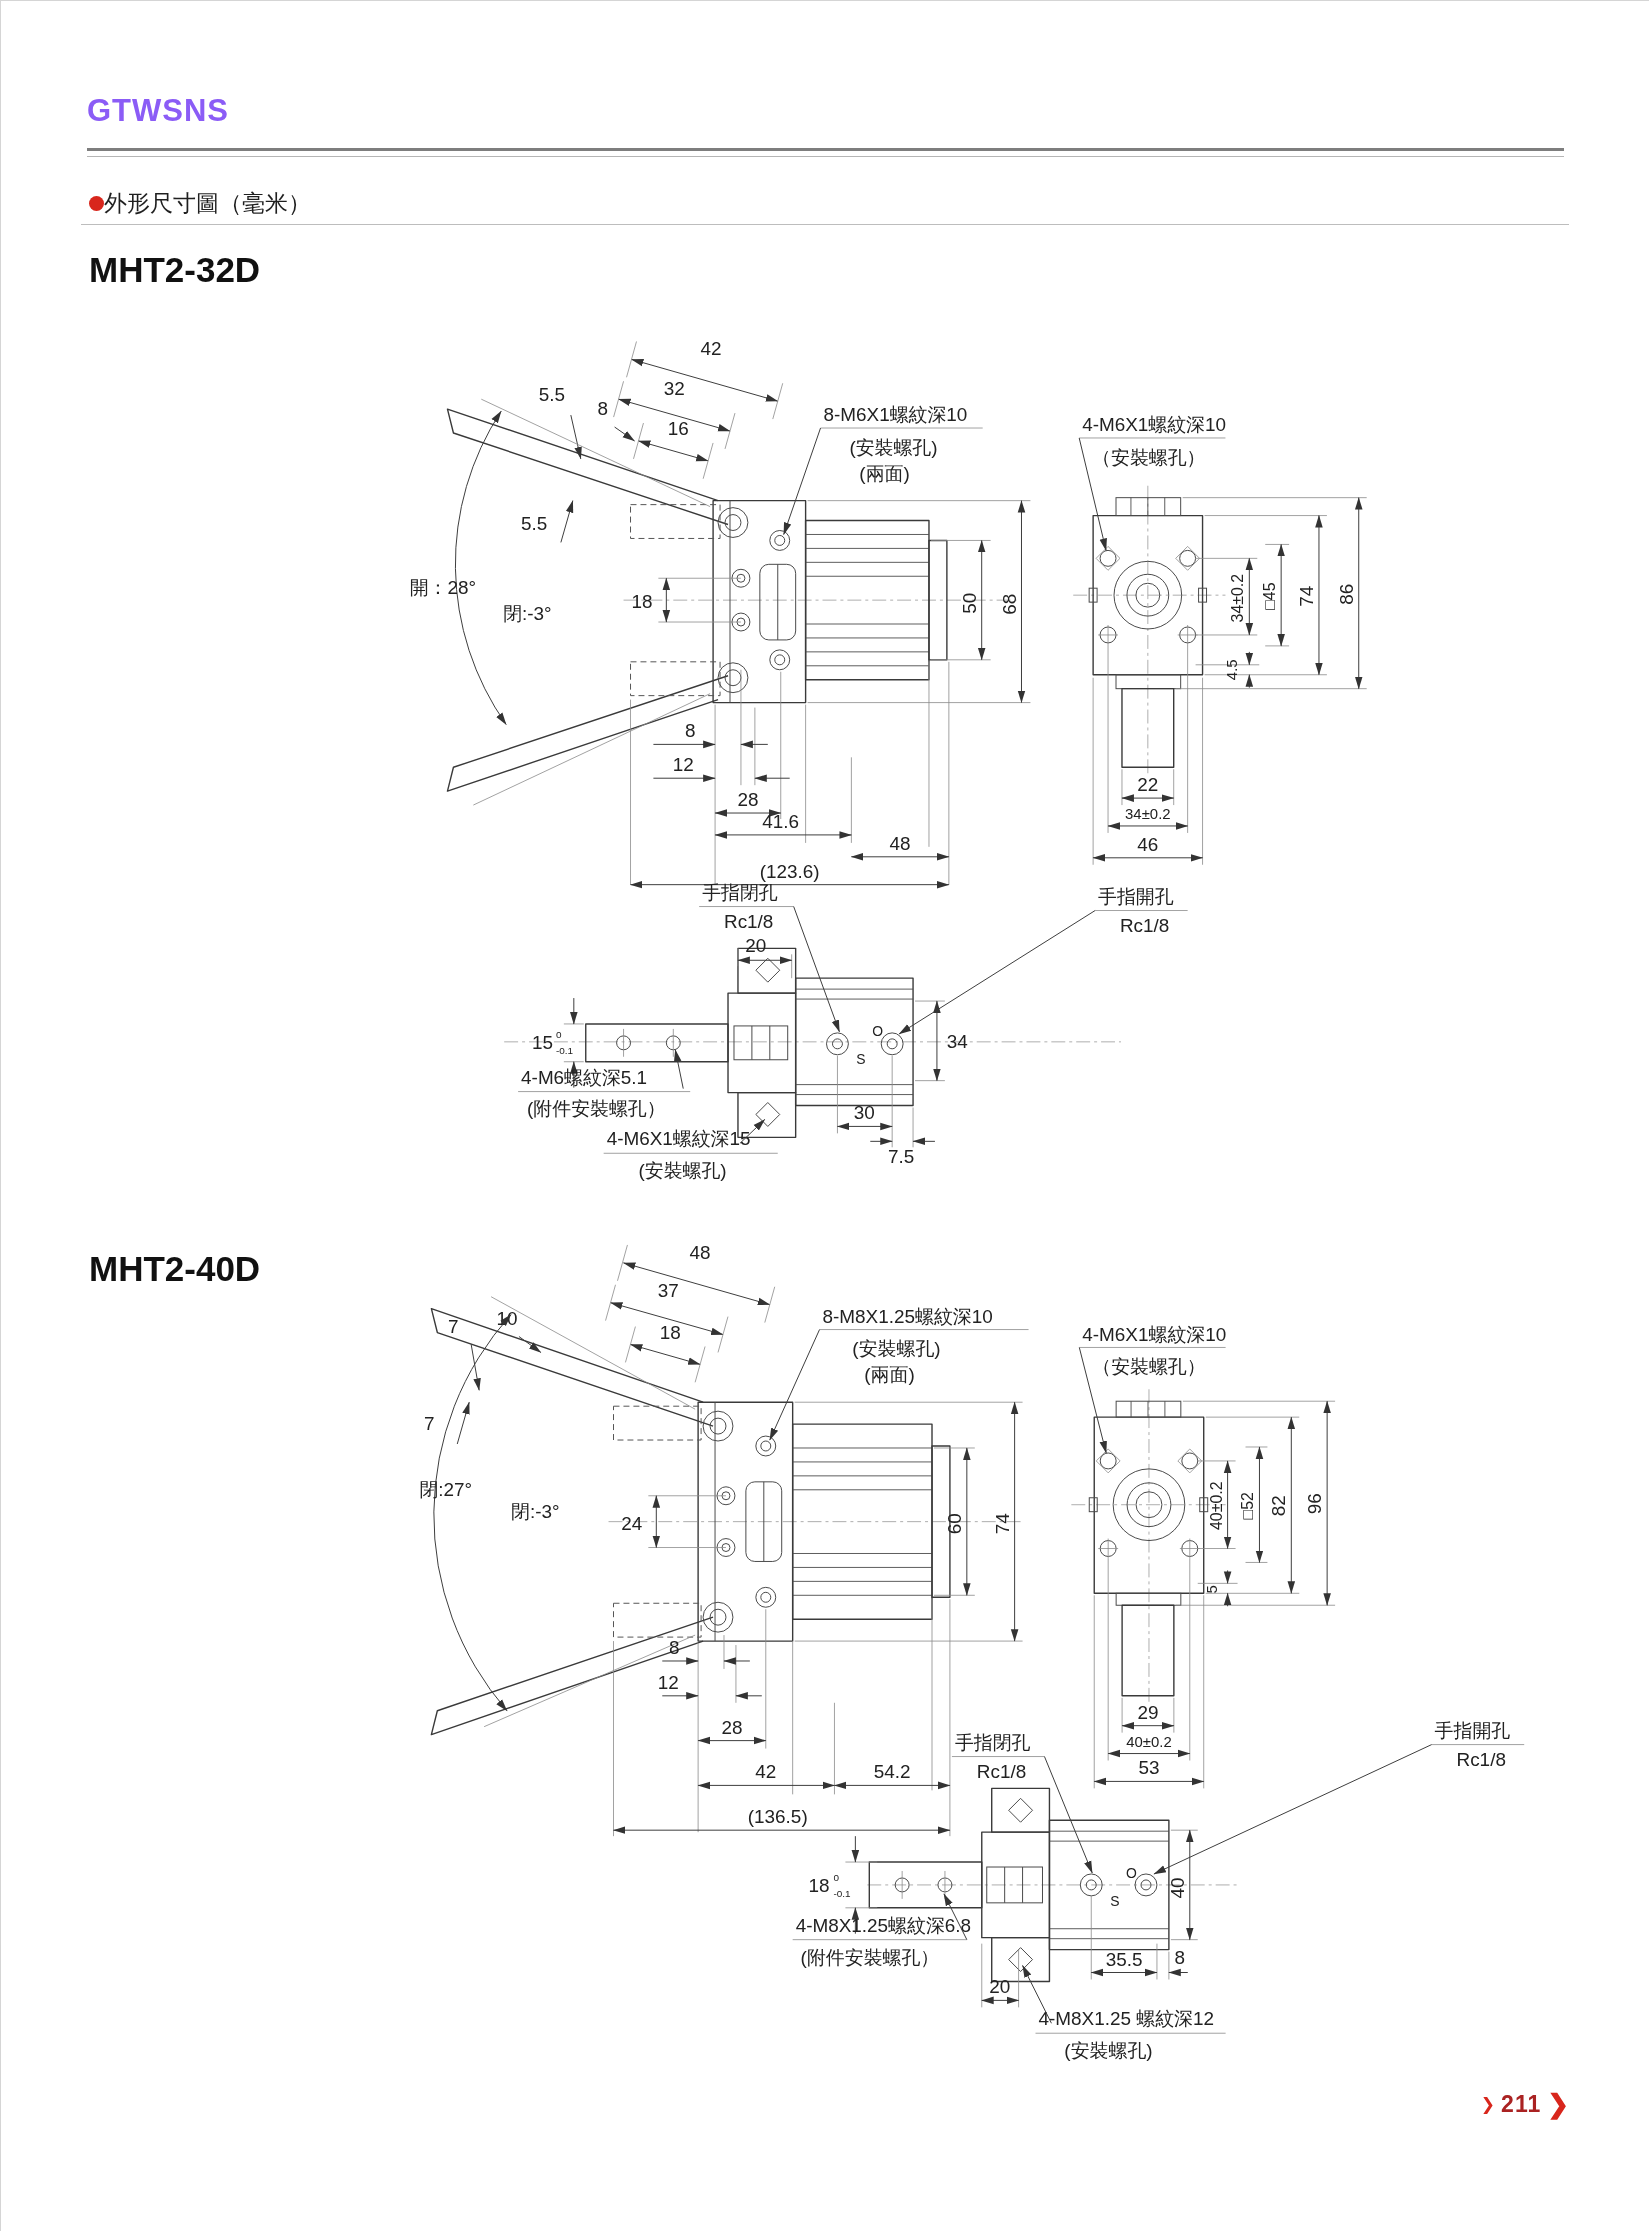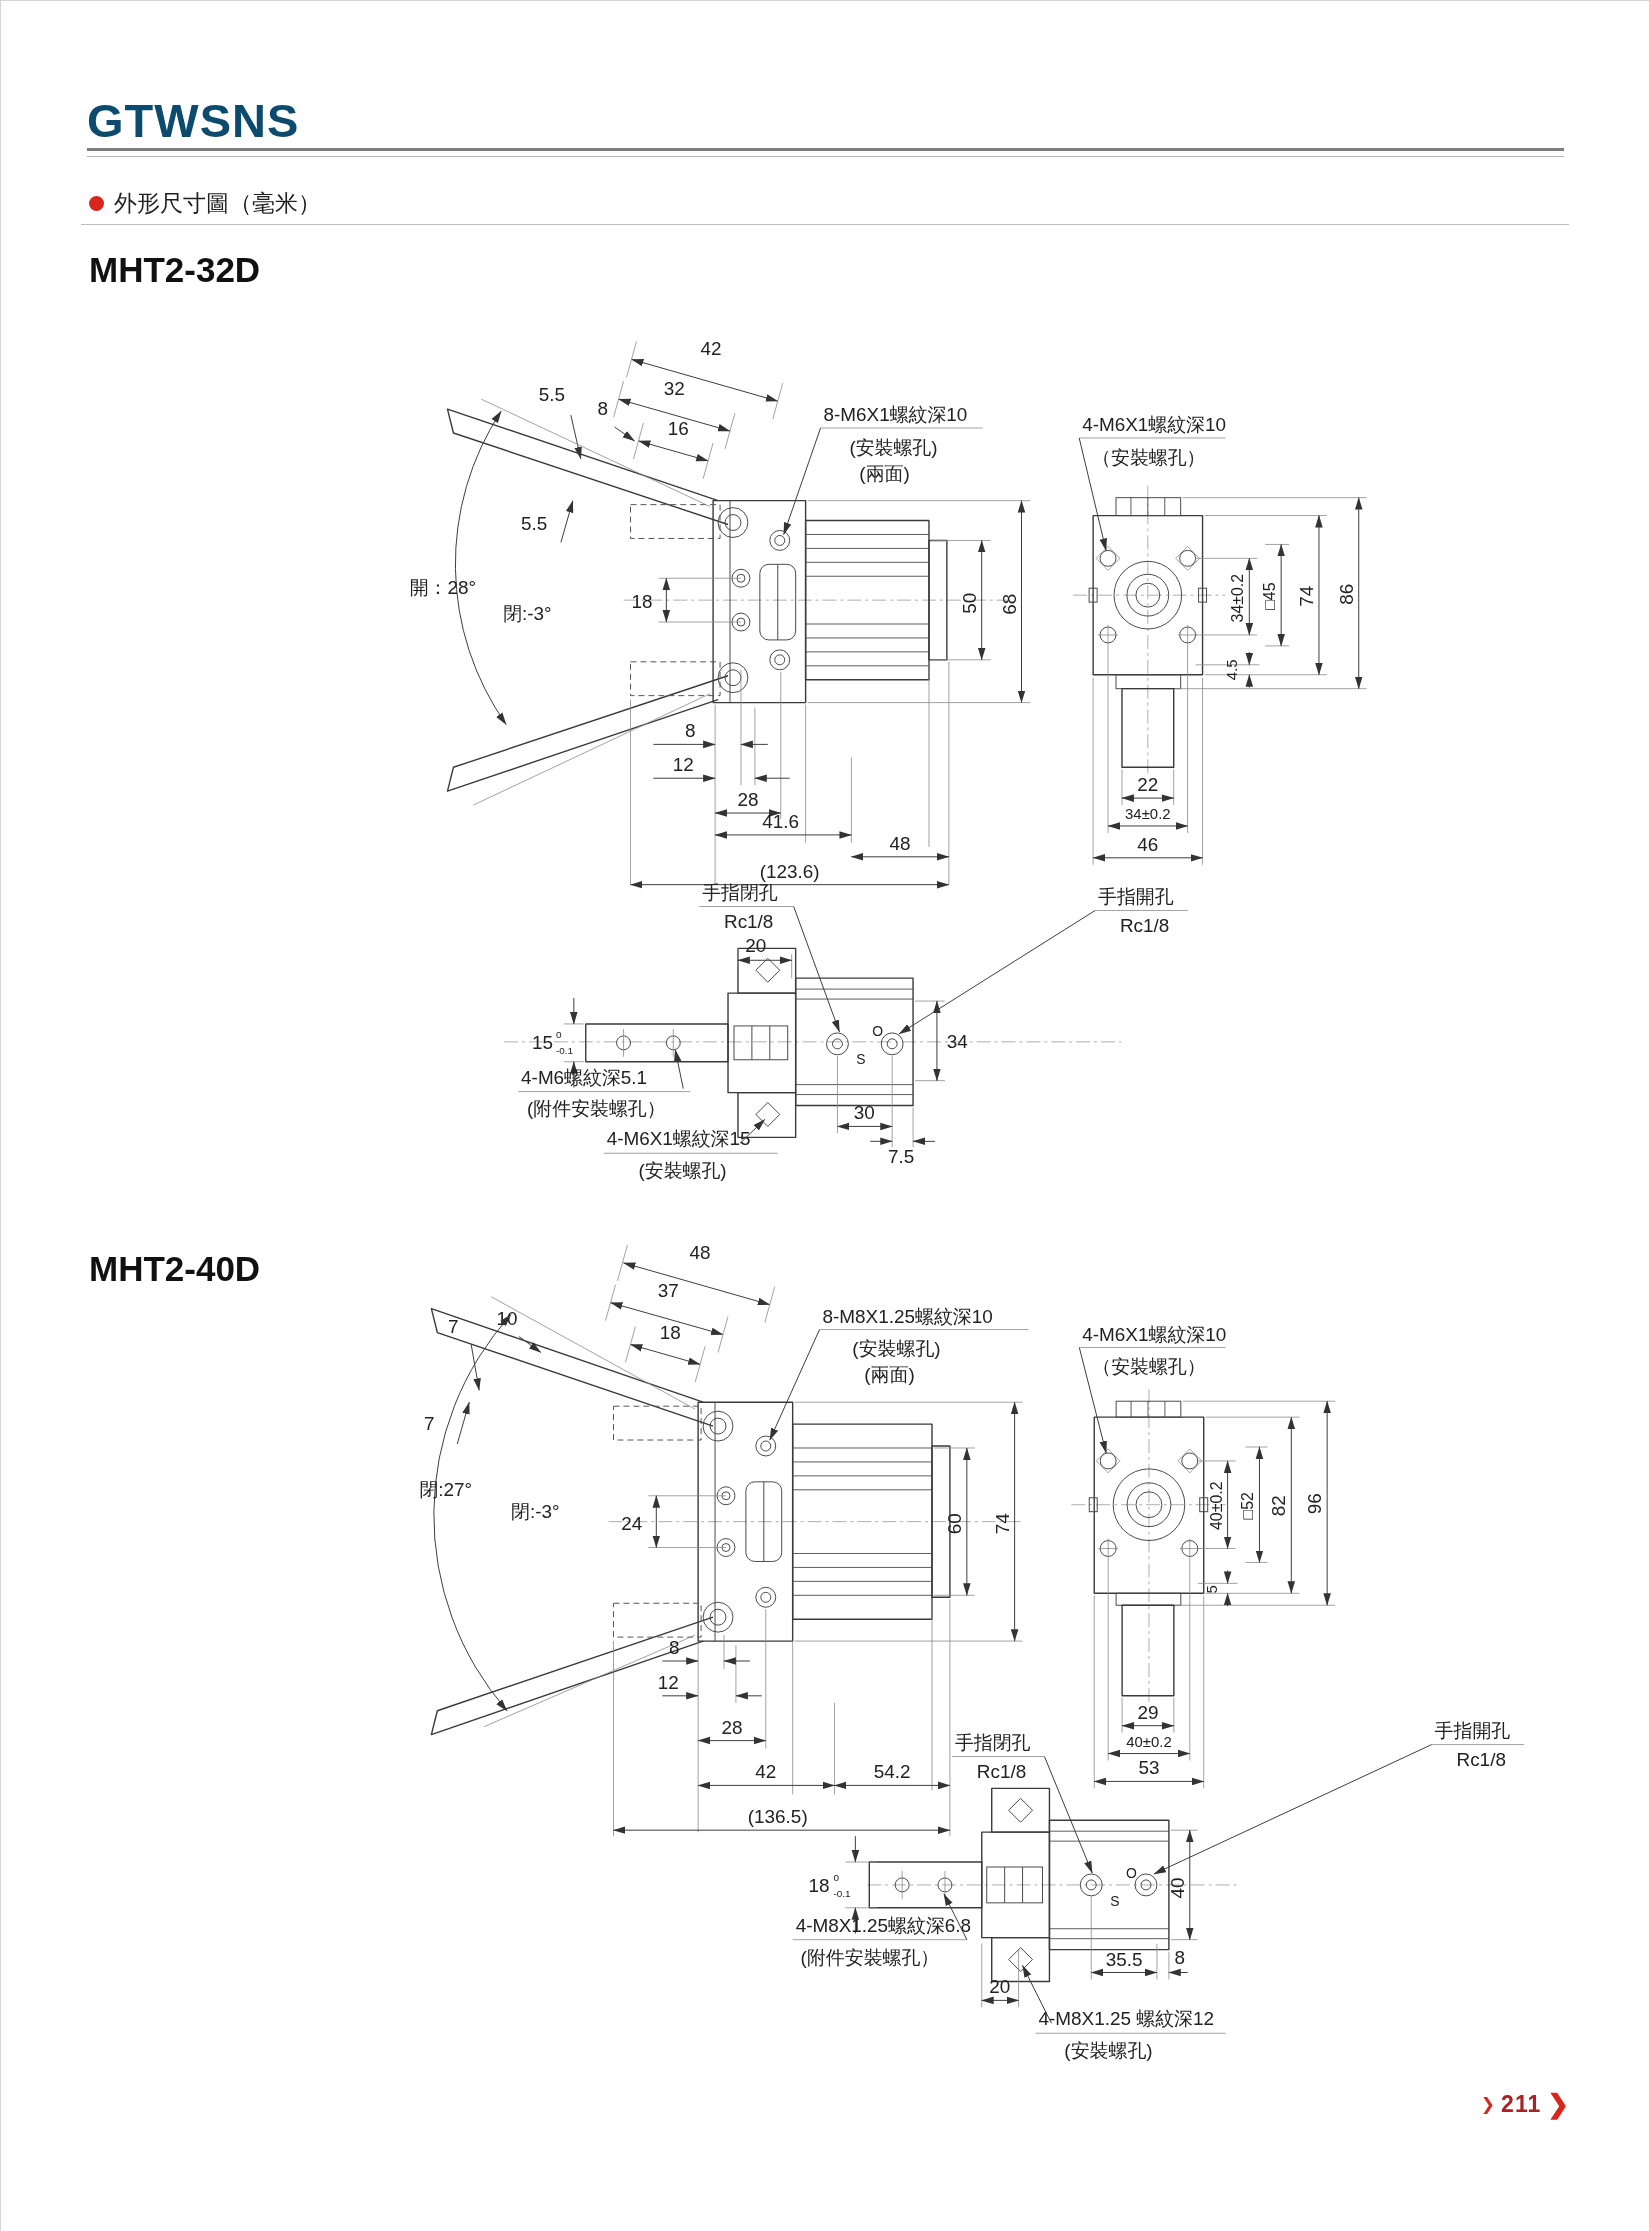--- a/index.html
+++ b/index.html
@@ -1,25 +1,25 @@
 <!DOCTYPE html>
 <html><head>
 <meta charset="utf-8">
 <style>
   html,body { margin:0; padding:0; background:#e9e9e9; }
   .page { position:relative; width:1650px; height:2232px; background:#ffffff;
           border:1px solid #d5d5d5; margin:0 auto; overflow:hidden;
           font-family:"Liberation Sans", sans-serif; color:#222; }
-  .logo { position:absolute; left:86px; top:92px; font-size:47px; font-weight:bold;
-          color:#0c4a6e; letter-spacing:1px; font-stretch:condensed; }
+  .logo { position:absolute; left:86px; top:92px; font-size:31px; font-weight:bold;
+          color:#8b5cf6; letter-spacing:1px; font-stretch:condensed; }
   .doc-title { position:absolute; right:90px; top:107px; font-size:27px; font-weight:bold; color:#2b2b2b; }
   .header-rule { position:absolute; left:86px; top:147px; width:1477px; height:5px;
           border-top:3px solid #7e7e7e; border-bottom:1px solid #b5b5b5; }
   .section { position:absolute; left:88px; top:187px; font-size:23px; color:#1f1f1f;
-          display:flex; align-items:center; gap:10px; }
+          display:flex; align-items:center; }
   .dot { width:15px; height:15px; border-radius:50%; background:#d8261c; display:inline-block; }
   .section-rule { position:absolute; left:80px; top:223px; width:1488px; height:1px; background:#bdbdbd; }
   .model-label { position:absolute; left:88px; font-size:35px; font-weight:bold; color:#111; }
   .m32 { top:249px; } .m40 { top:1248px; }
   .footer { position:absolute; top:2088px; right:82px; display:flex; align-items:center; gap:6px; }
   .chev-s { color:#d8261c; font-size:17px; } .chev-b { color:#d8261c; font-size:26px; font-weight:bold; }
   .pageno { color:#a22; font-size:23px; font-weight:bold; letter-spacing:1px; }
   svg { position:absolute; overflow:visible; }
   svg text { font-family:"Liberation Sans", sans-serif; fill:#222; }
   .d   { font-size:19px; } .d16 { font-size:16px; } .d15 { font-size:15px; }

